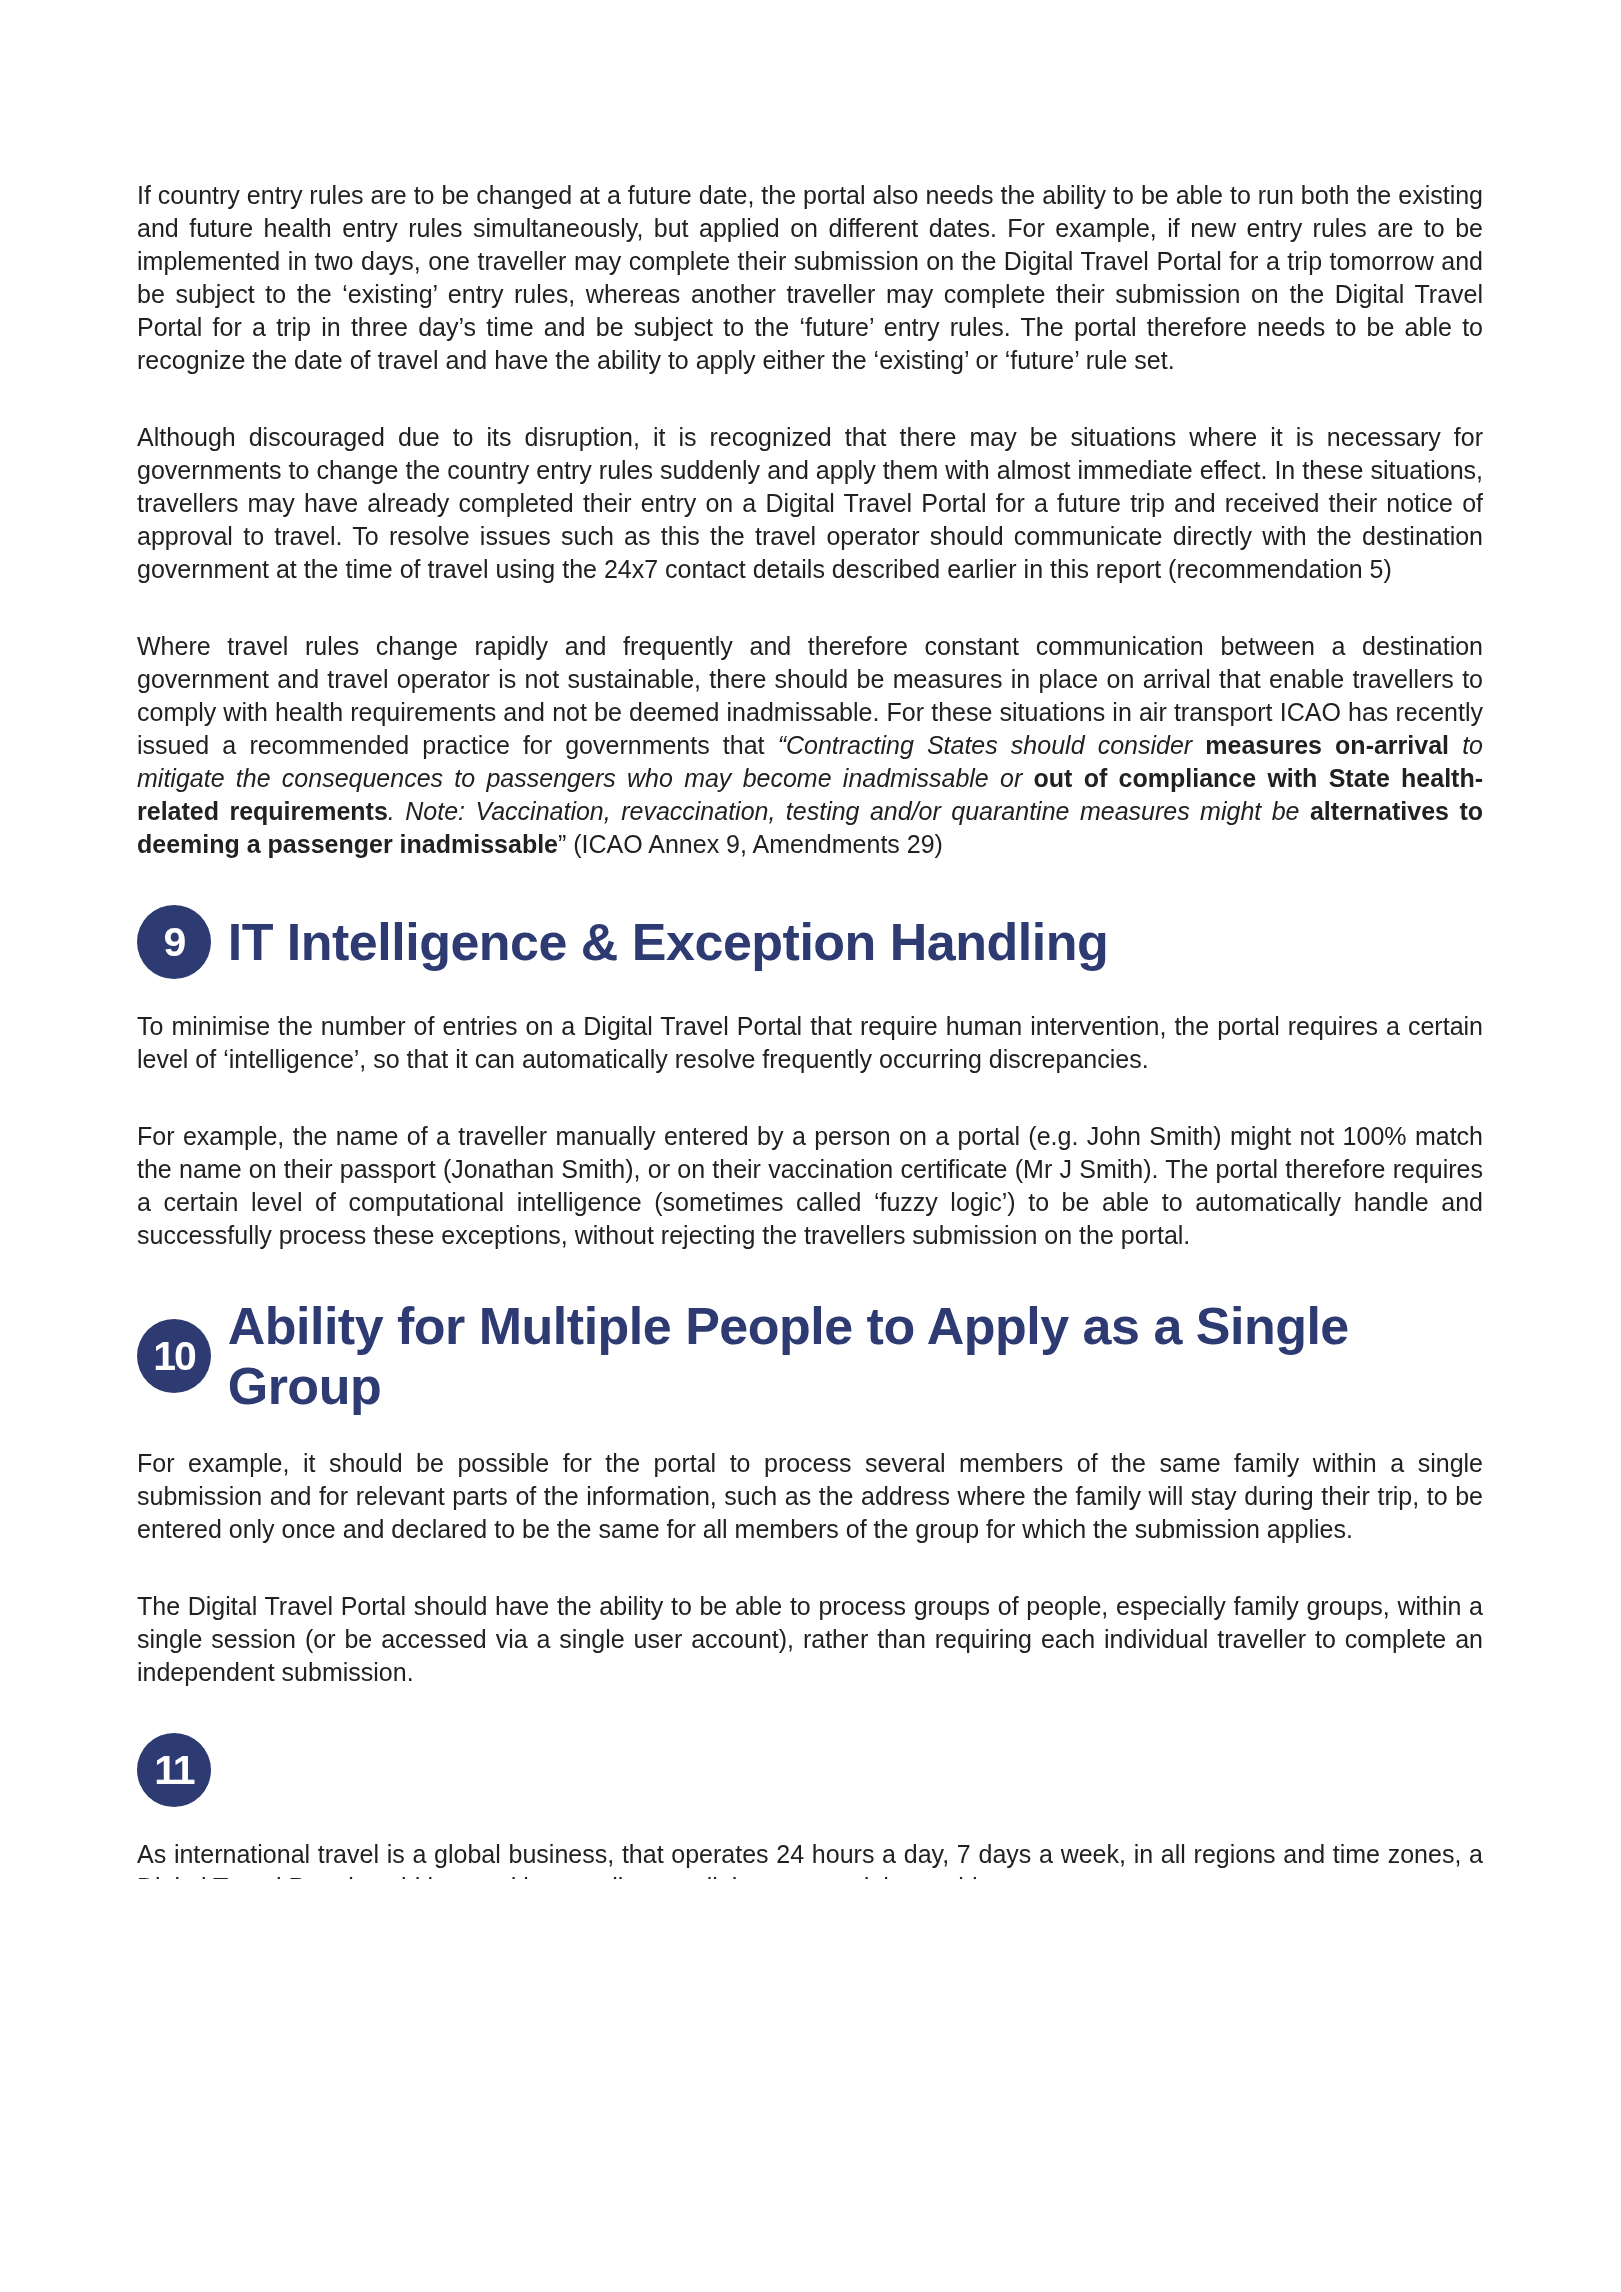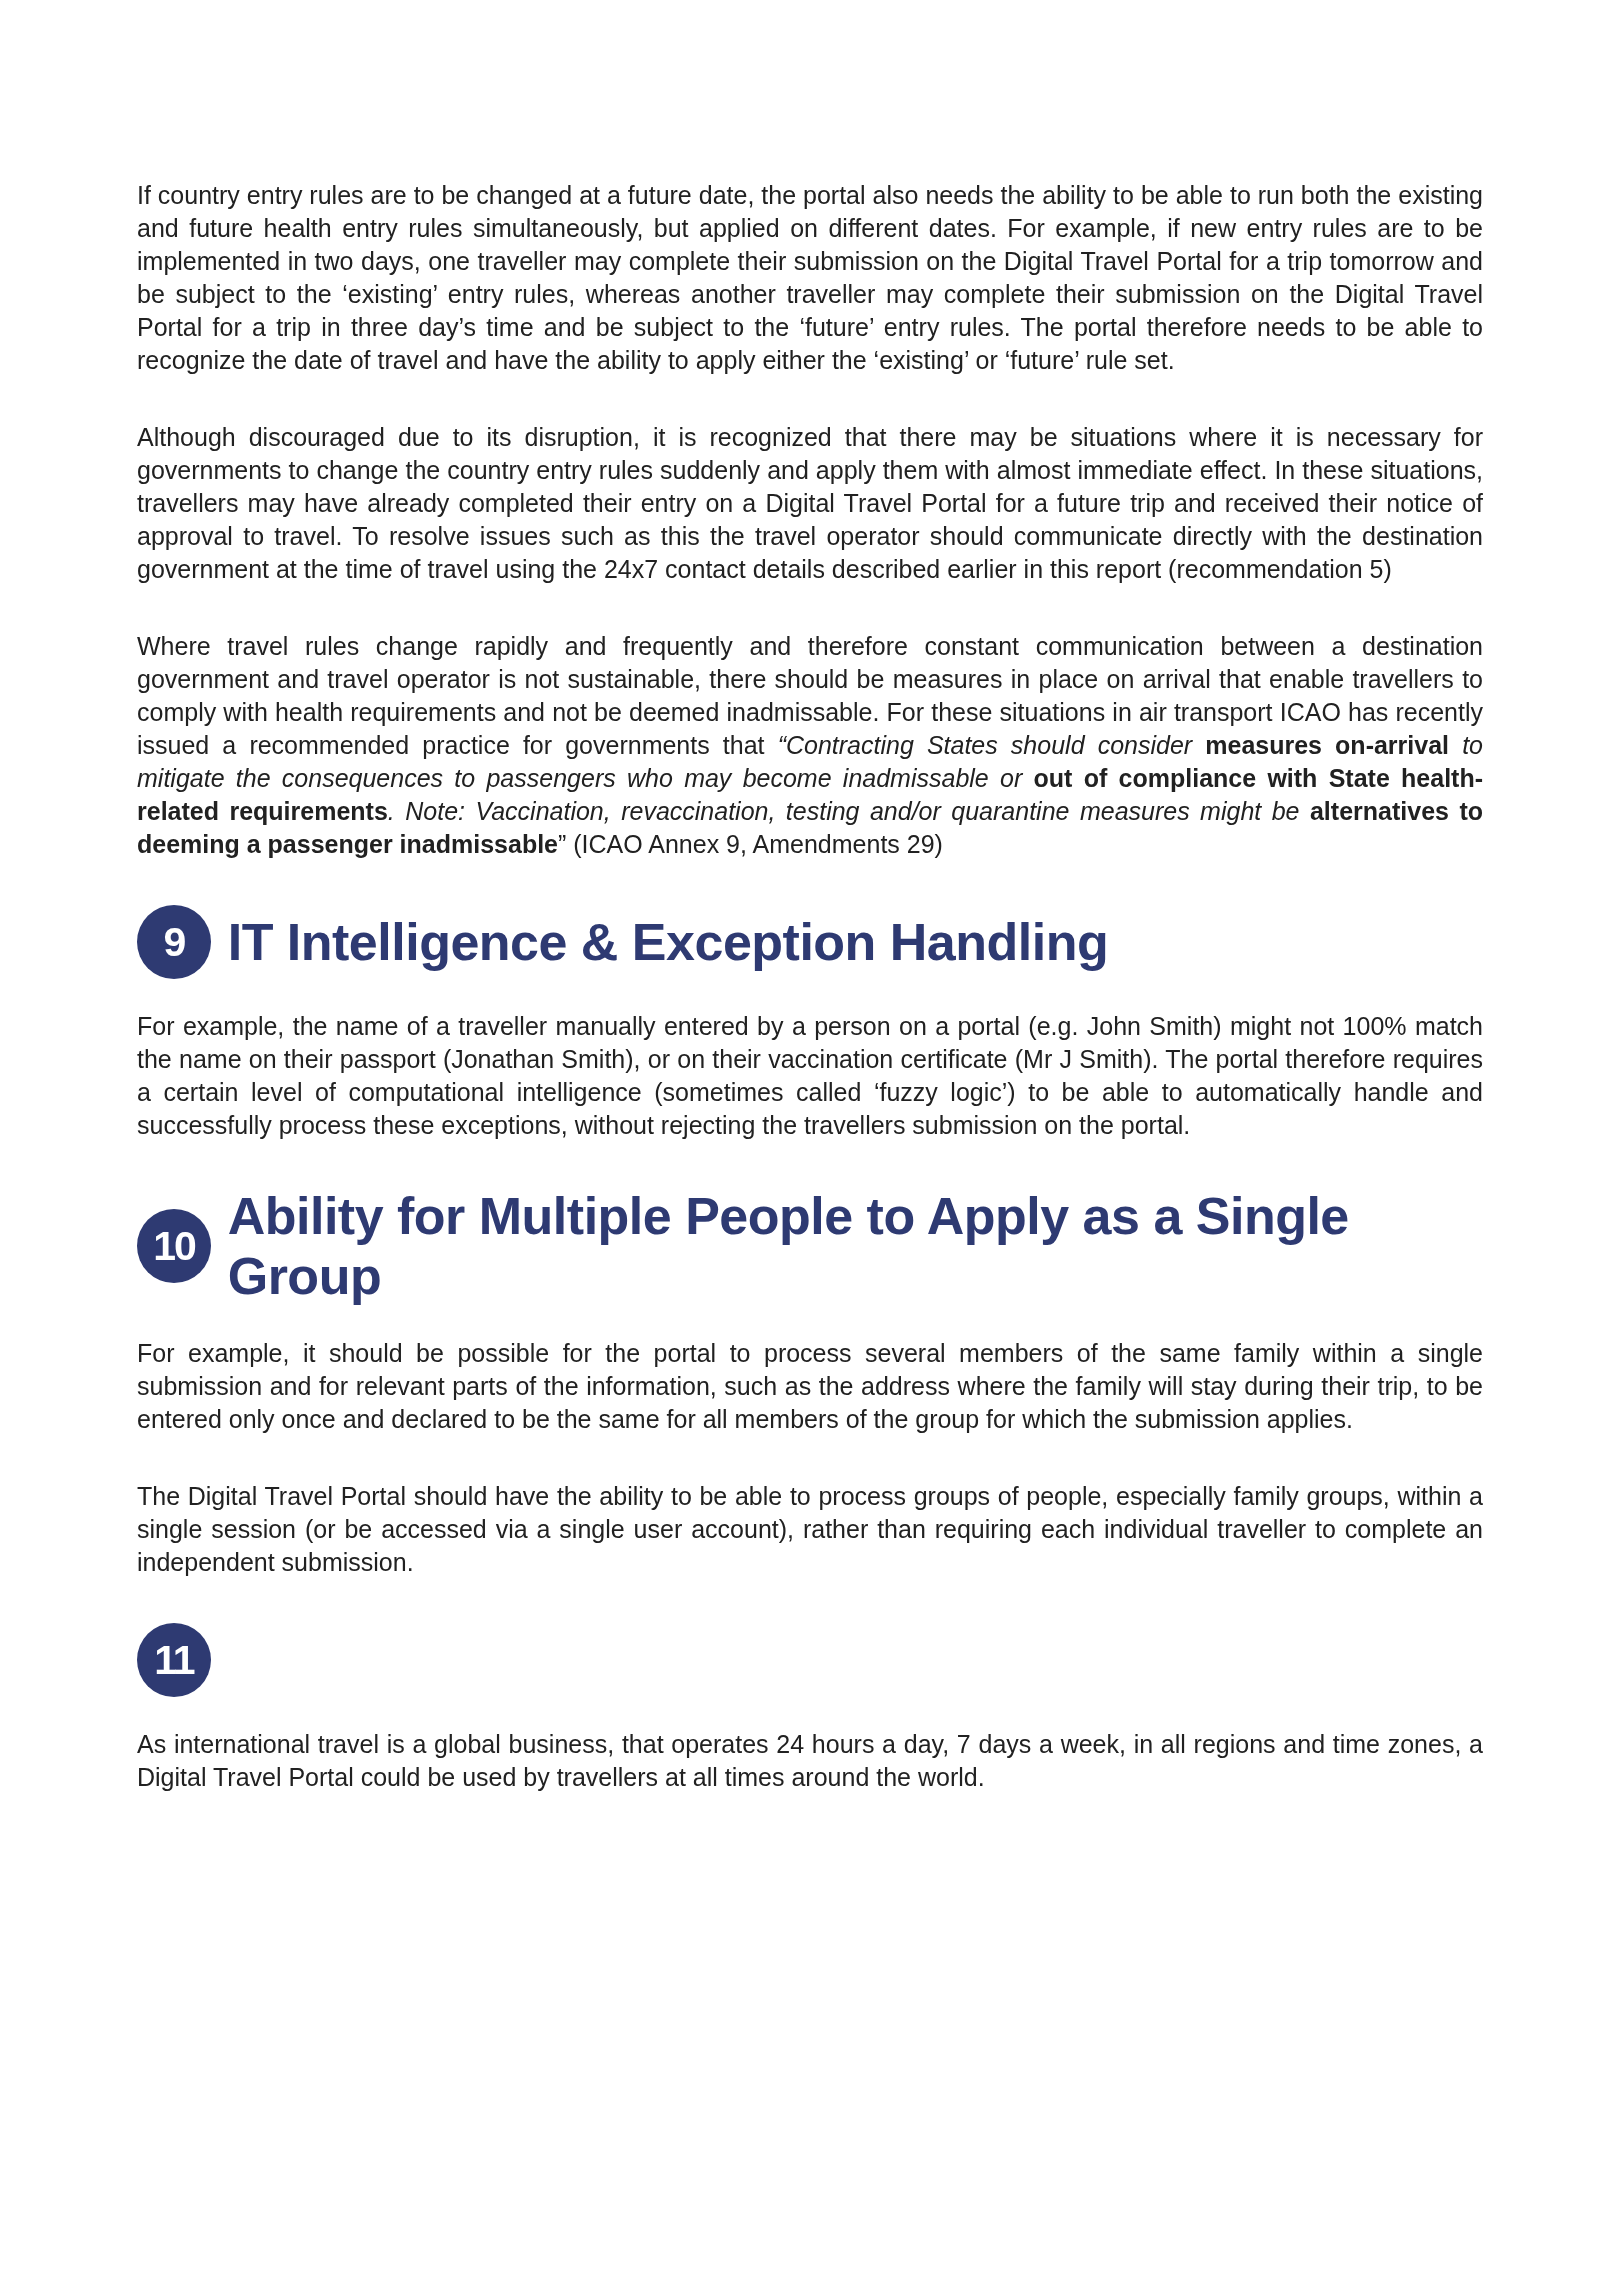--- a/index.html
+++ b/index.html
@@ -92,20 +92,21 @@
 
     <p class="body-para"><span class="seg-r">Where travel rules change rapidly and frequently and therefore constant communication between a destination government and travel operator is not sustainable, there should be measures in place on arrival that enable travellers to comply with health requirements and not be deemed inadmissable. For these situations in air transport ICAO has recently issued a recommended practice for governments that </span><span class="seg-i">“Contracting States should consider </span><span class="seg-b">measures on-arrival</span><span class="seg-i"> to mitigate the consequences to passengers who may become inadmissable or </span><span class="seg-b">out of compliance with State health-related requirements</span><span class="seg-i">. Note: Vaccination, revaccination, testing and/or quarantine measures might be </span><span class="seg-b">alternatives to deeming a passenger inadmissable</span><span class="seg-r">” (ICAO Annex 9, Amendments 29)</span></p>
 
     <div class="section-heading">
       <div class="badge">
         <span>9</span>
       </div>
       <h2 class="section-title">IT Intelligence &amp; Exception Handling</h2>
     </div>
 
+    <p class="body-para">To minimise the number of entries on a Digital Travel Portal that require human intervention, the portal requires a certain level of ‘intelligence’, so that it can automatically resolve frequently occurring discrepancies.</p>
     <p class="body-para">For example, the name of a traveller manually entered by a person on a portal (e.g. John Smith) might not 100% match the name on their passport (Jonathan Smith), or on their vaccination certificate (Mr J Smith). The portal therefore requires a certain level of computational intelligence (sometimes called ‘fuzzy logic’) to be able to automatically handle and successfully process these exceptions, without rejecting the travellers submission on the portal.</p>
 
     <div class="section-heading">
       <div class="badge">
         <span>10</span>
       </div>
       <h2 class="section-title">Ability for Multiple People to Apply as a Single Group</h2>
     </div>
 
     <p class="body-para">For example, it should be possible for the portal to process several members of the same family within a single submission and for relevant parts of the information, such as the address where the family will stay during their trip, to be entered only once and declared to be the same for all members of the group for which the submission applies.</p>

